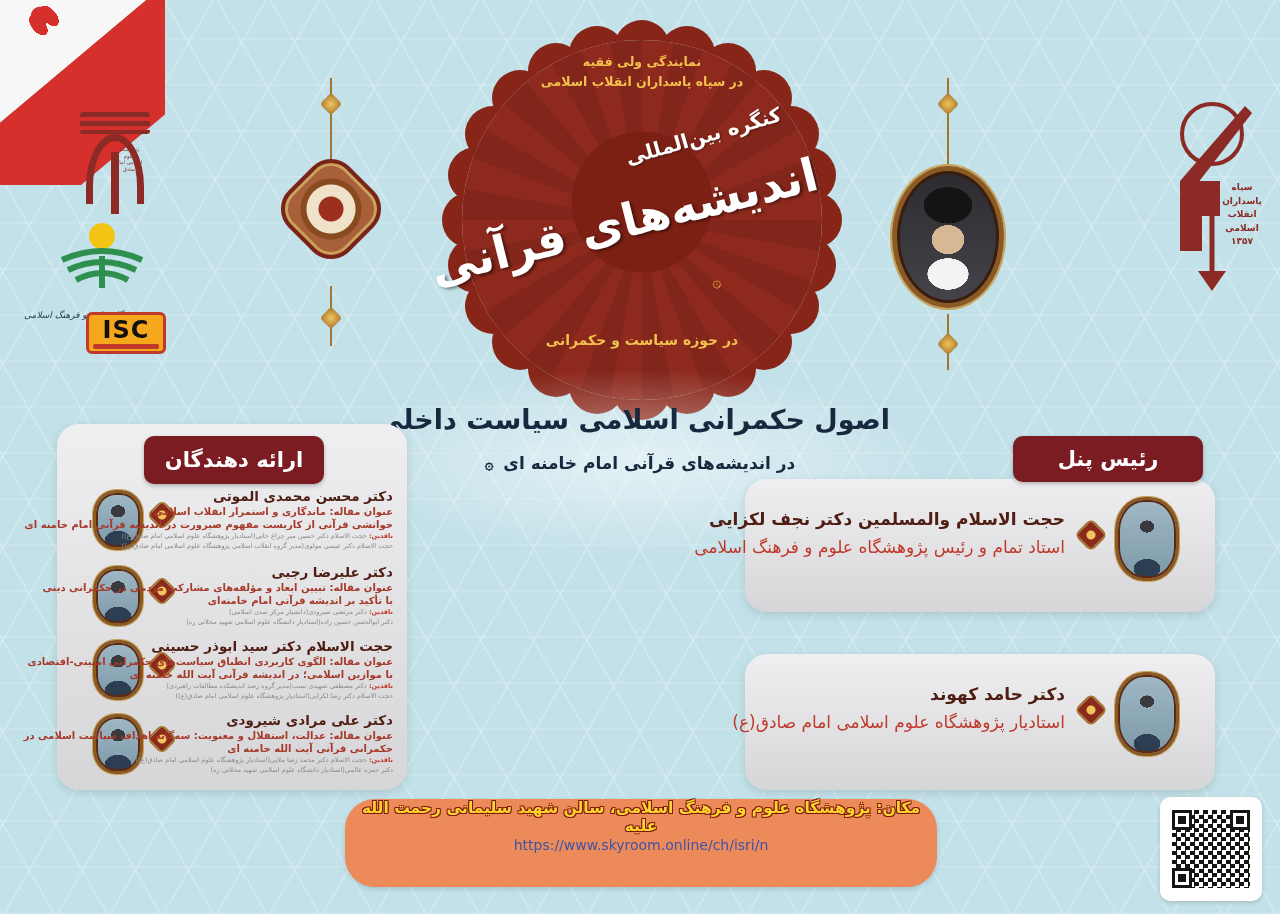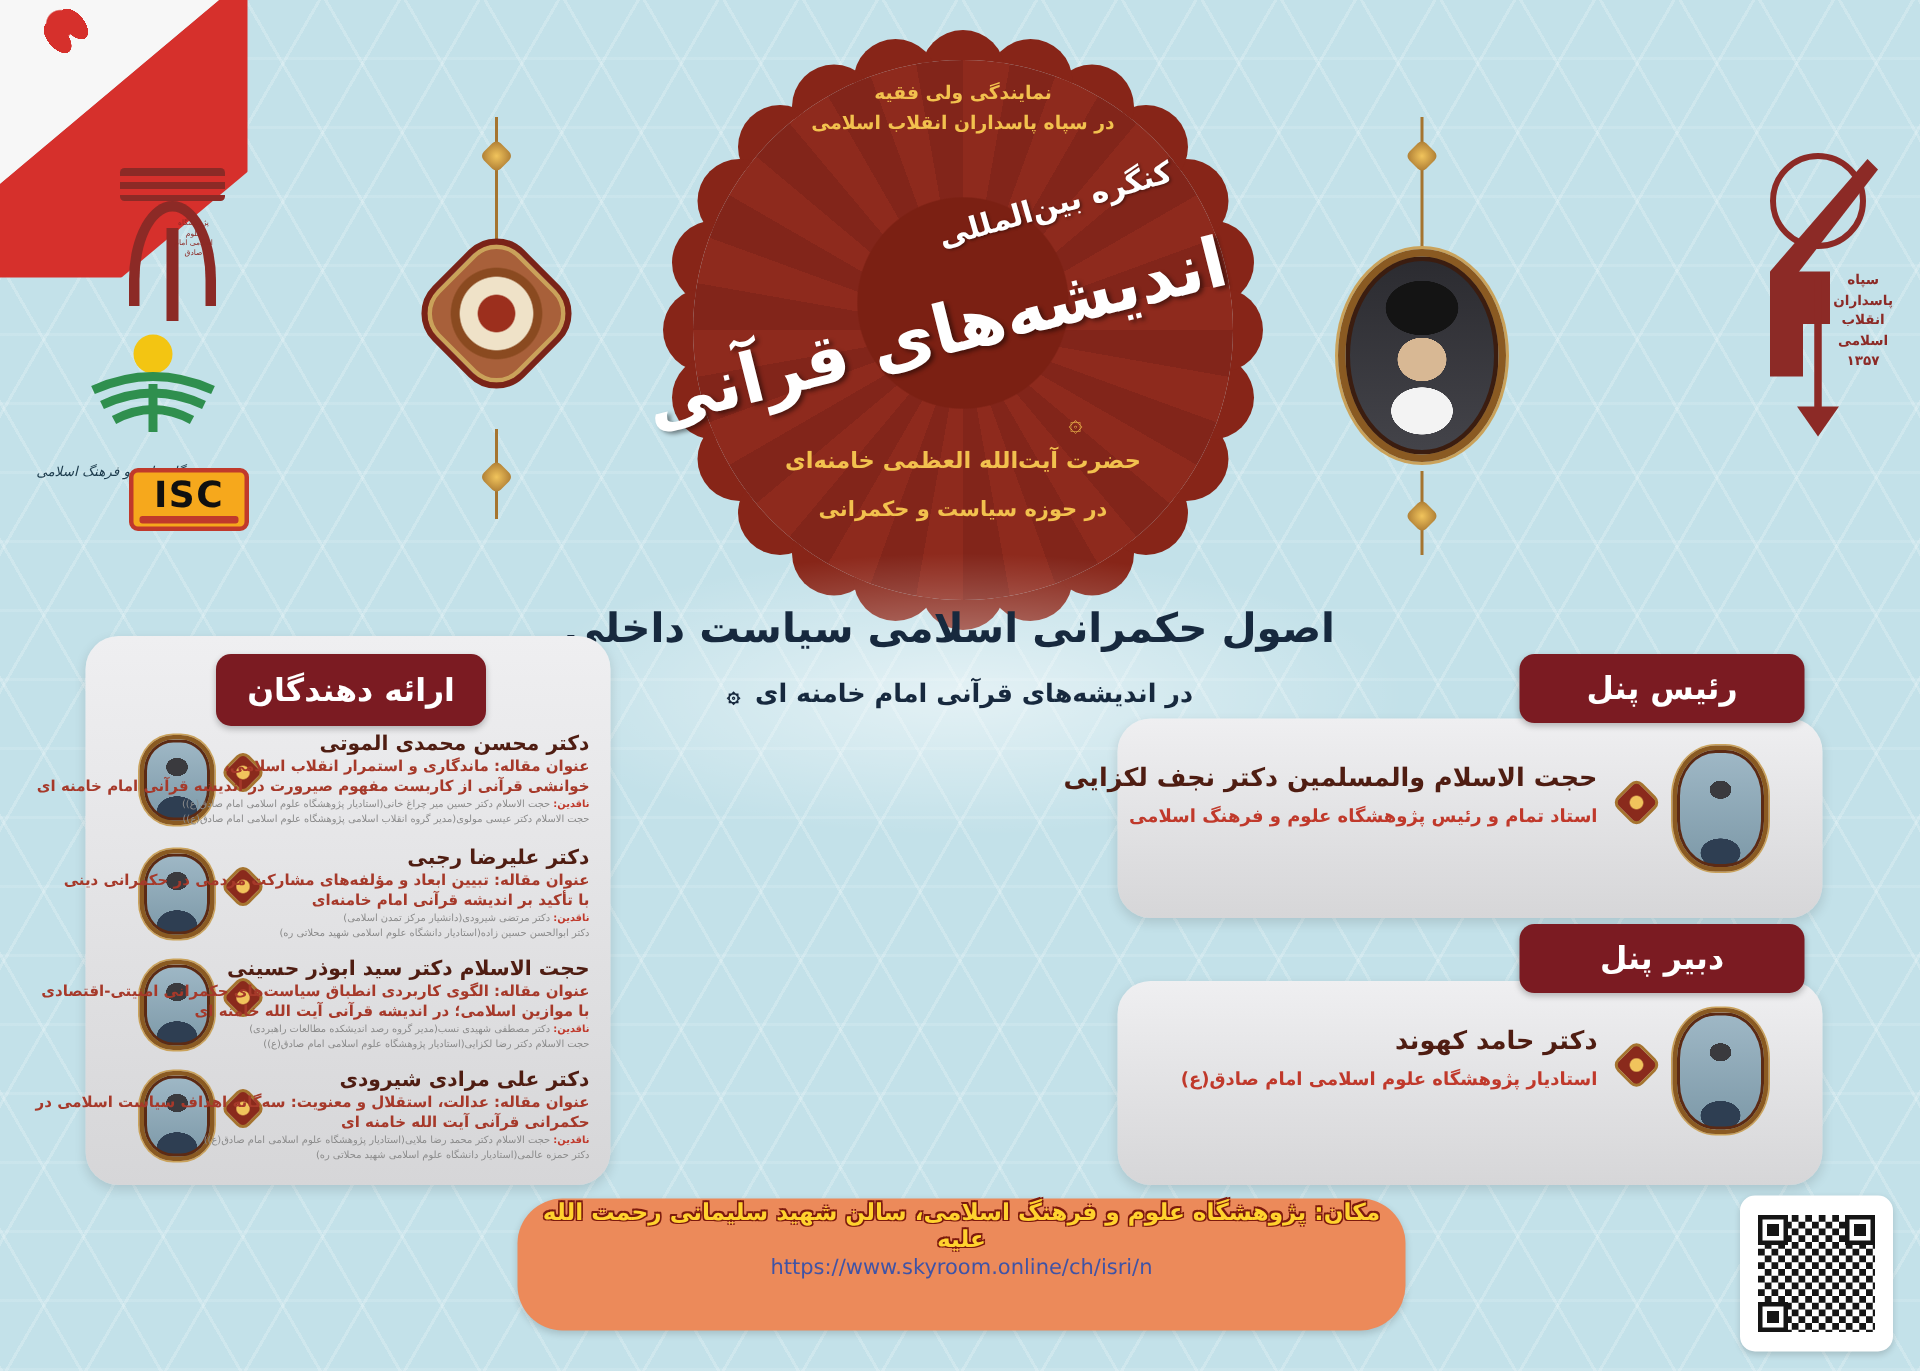--- a/index.html
+++ b/index.html
@@ -133,21 +133,21 @@
 
   
   .chair-panel{ left:745px; top:479px; width:470px; height:133px;padding-left:28px; }
   .chair-chip{ left:1013px; top:436px; width:190px; height:46px; font-size:21px; }
   .sec-panel{ left:745px; top:654px; width:470px; height:136px; }
   .sec-chip{ left:1013px; top:616px; width:190px; height:46px; font-size:21px; }
   .r-photo{ right:36px; top:18px; width:64px; height:84px; }
   .r-orn{ right:112px; top:44px; width:24px; height:24px; }
   .r-text{ position:absolute; right:150px; left:20px; top:30px; text-align:right; }
   .r-name{ font-size:17px; font-weight:bold; color:#4f1d12; white-space:nowrap; }
-  .r-title{ font-size:12px; font-weight:bold; color:#c0392b; margin-top:8px; white-space:nowrap; }
+  .r-title{ font-size:17px; font-weight:normal; color:#c0392b; margin-top:8px; white-space:nowrap; }
 
   
   .footer-box{ left:345px; top:799px; width:592px; height:88px; background:#ec8a5a;
     border-radius:30px; text-align:center; box-shadow:0 2px 5px rgba(0,0,0,.15); }
   .f-time{ margin-top:9px; font-size:19px; font-weight:bold; color:#7c1a0e; }
   .f-loc{ font-size:15.5px; font-weight:bold; color:#ffd22e;
     text-shadow:1px 1px 0 #7c1a0e, -1px -1px 0 #7c1a0e, 1px -1px 0 #7c1a0e, -1px 1px 0 #7c1a0e; }
   .f-url{ font-size:14px; color:#3f53a6; direction:ltr; margin-top:2px; }
 
   
@@ -231,21 +231,20 @@
   </div>
 
   <div class="abs medallion">
     <div class="med-rep">
       <div>نمایندگی ولی فقیه</div>
       <div>در سپاه پاسداران انقلاب اسلامی</div>
     </div>
     <div class="med-title-small">کنگره بین‌المللی</div>
     <div class="med-title-main">اندیشه‌های قرآنی</div>
     <div class="med-honorific">۞</div>
-    <div class="med-honoree">حضرت آیت‌الله العظمی خامنه‌ای</div>
     <div class="med-scope">در حوزه سیاست و حکمرانی</div>
   </div>
 
   <div class="abs halo"></div>
   <div class="abs intro">
     <div class="intro-title">اصول حکمرانی اسلامی سیاست داخلی</div>
     <div class="intro-sub">
       <span>در اندیشه‌های قرآنی امام خامنه ای</span>
       <span class="honorific-icon">۞</span>
     </div>
@@ -326,21 +325,20 @@
   <div class="abs chip chair-chip">رئیس پنل</div>
 
   <div class="abs panel sec-panel">
     <div class="frame r-photo" style="position:absolute;"></div>
     <div class="orn r-orn"></div>
     <div class="r-text">
       <div class="r-name">دکتر حامد کهوند</div>
       <div class="r-title">استادیار پژوهشگاه علوم اسلامی امام صادق(ع)</div>
     </div>
   </div>
-  <div class="abs chip sec-chip">دبیر پنل</div>
 
   <div class="abs footer-box">
     <div class="f-loc">مکان: پژوهشگاه علوم و فرهنگ اسلامی، سالن شهید سلیمانی رحمت الله علیه</div>
     <div class="f-url">https://www.skyroom.online/ch/isri/n</div>
   </div>
 
   <div class="abs qr-card">
     <div class="qr">
       <div class="finder f1"></div>
       <div class="finder f2"></div>

